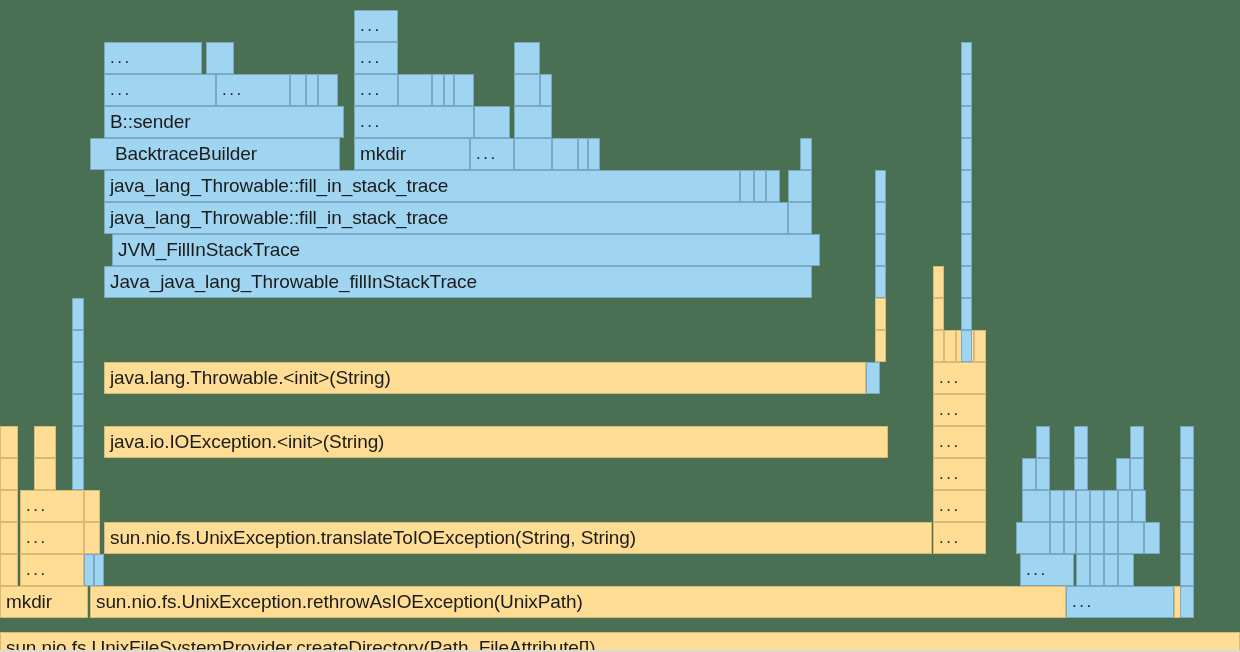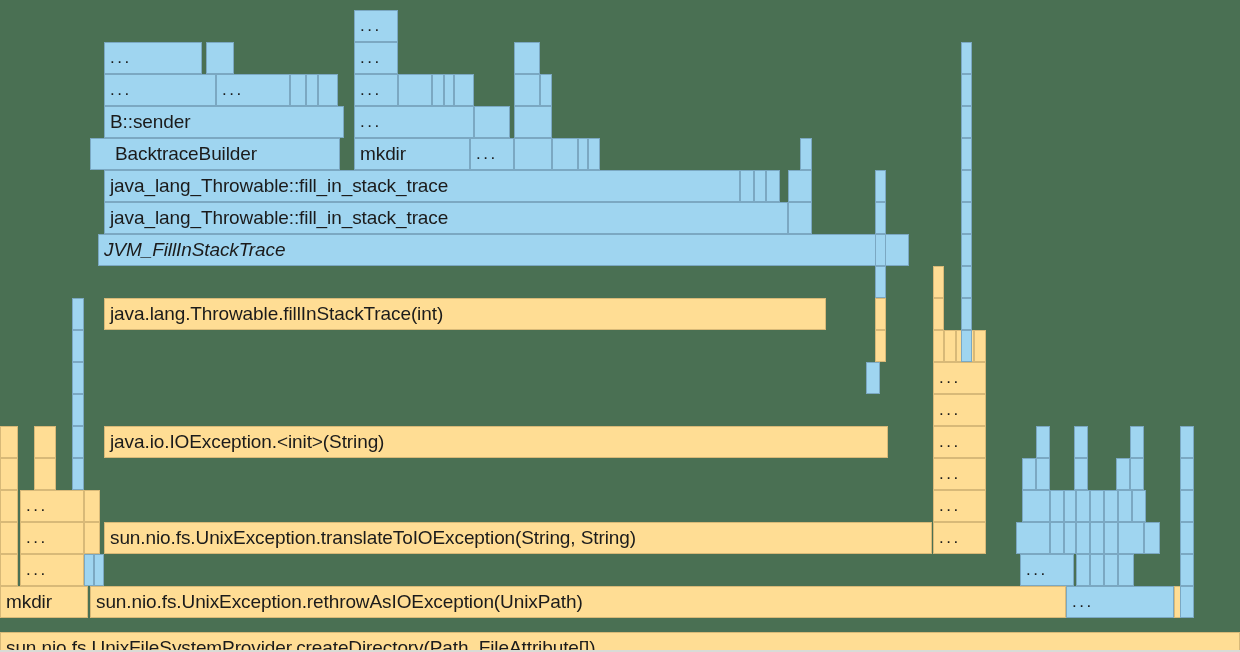--- a/index.html
+++ b/index.html
@@ -185,44 +185,44 @@
     </div>
     <div class="frame jit" style="left: 788px; top: 202px; width: 24px; height: 32px;">
       <span class="lbl"></span>
     </div>
     <div class="frame jit" style="left: 875px; top: 202px; width: 11px; height: 32px;">
       <span class="lbl"></span>
     </div>
     <div class="frame jit" style="left: 961px; top: 202px; width: 11px; height: 32px;">
       <span class="lbl"></span>
     </div>
-    <div class="frame jit" style="left: 98px; top: 234px; width: 811px; height: 32px; font-style: italic;">
+    <div class="frame jit" style="left: 112px; top: 234px; width: 708px; height: 32px;">
       <span class="lbl">JVM_FillInStackTrace</span>
     </div>
     <div class="frame jit" style="left: 875px; top: 234px; width: 11px; height: 32px;">
       <span class="lbl"></span>
     </div>
     <div class="frame jit" style="left: 961px; top: 234px; width: 11px; height: 32px;">
       <span class="lbl"></span>
     </div>
+    <div class="frame jit" style="left: 104px; top: 266px; width: 708px; height: 32px;">
+      <span class="lbl">Java_java_lang_Throwable_fillInStackTrace</span>
+    </div>
     <div class="frame jit" style="left: 875px; top: 266px; width: 11px; height: 32px;">
       <span class="lbl"></span>
     </div>
     <div class="frame java" style="left: 933px; top: 266px; width: 11px; height: 32px;">
       <span class="lbl"></span>
     </div>
     <div class="frame jit" style="left: 961px; top: 266px; width: 11px; height: 32px;">
       <span class="lbl"></span>
     </div>
     <div class="frame jit" style="left: 72px; top: 298px; width: 12px; height: 32px;">
       <span class="lbl"></span>
     </div>
-    <div class="frame java" style="left: 104px; top: 298px; width: 722px; height: 32px;">
-      <span class="lbl">java.lang.Throwable.fillInStackTrace(int)</span>
-    </div>
     <div class="frame java" style="left: 875px; top: 298px; width: 11px; height: 32px;">
       <span class="lbl"></span>
     </div>
     <div class="frame java" style="left: 933px; top: 298px; width: 11px; height: 32px;">
       <span class="lbl"></span>
     </div>
     <div class="frame jit" style="left: 961px; top: 298px; width: 11px; height: 32px;">
       <span class="lbl"></span>
     </div>
     <div class="frame jit" style="left: 72px; top: 330px; width: 12px; height: 32px;">
@@ -244,20 +244,23 @@
       <span class="lbl"></span>
     </div>
     <div class="frame java" style="left: 974px; top: 330px; width: 12px; height: 32px;">
       <span class="lbl"></span>
     </div>
     <div class="frame jit" style="left: 961px; top: 330px; width: 11px; height: 32px;">
       <span class="lbl"></span>
     </div>
     <div class="frame jit" style="left: 72px; top: 362px; width: 12px; height: 32px;">
       <span class="lbl"></span>
+    </div>
+    <div class="frame java" style="left: 104px; top: 362px; width: 762px; height: 32px;">
+      <span class="lbl">java.lang.Throwable.&lt;init&gt;(String)</span>
     </div>
     <div class="frame jit" style="left: 866px; top: 362px; width: 14px; height: 32px;">
       <span class="lbl"></span>
     </div>
     <div class="frame java ell" style="left: 933px; top: 362px; width: 53px; height: 32px;">
       <span class="lbl">...</span>
     </div>
     <div class="frame jit" style="left: 72px; top: 394px; width: 12px; height: 32px;">
       <span class="lbl"></span>
     </div>

